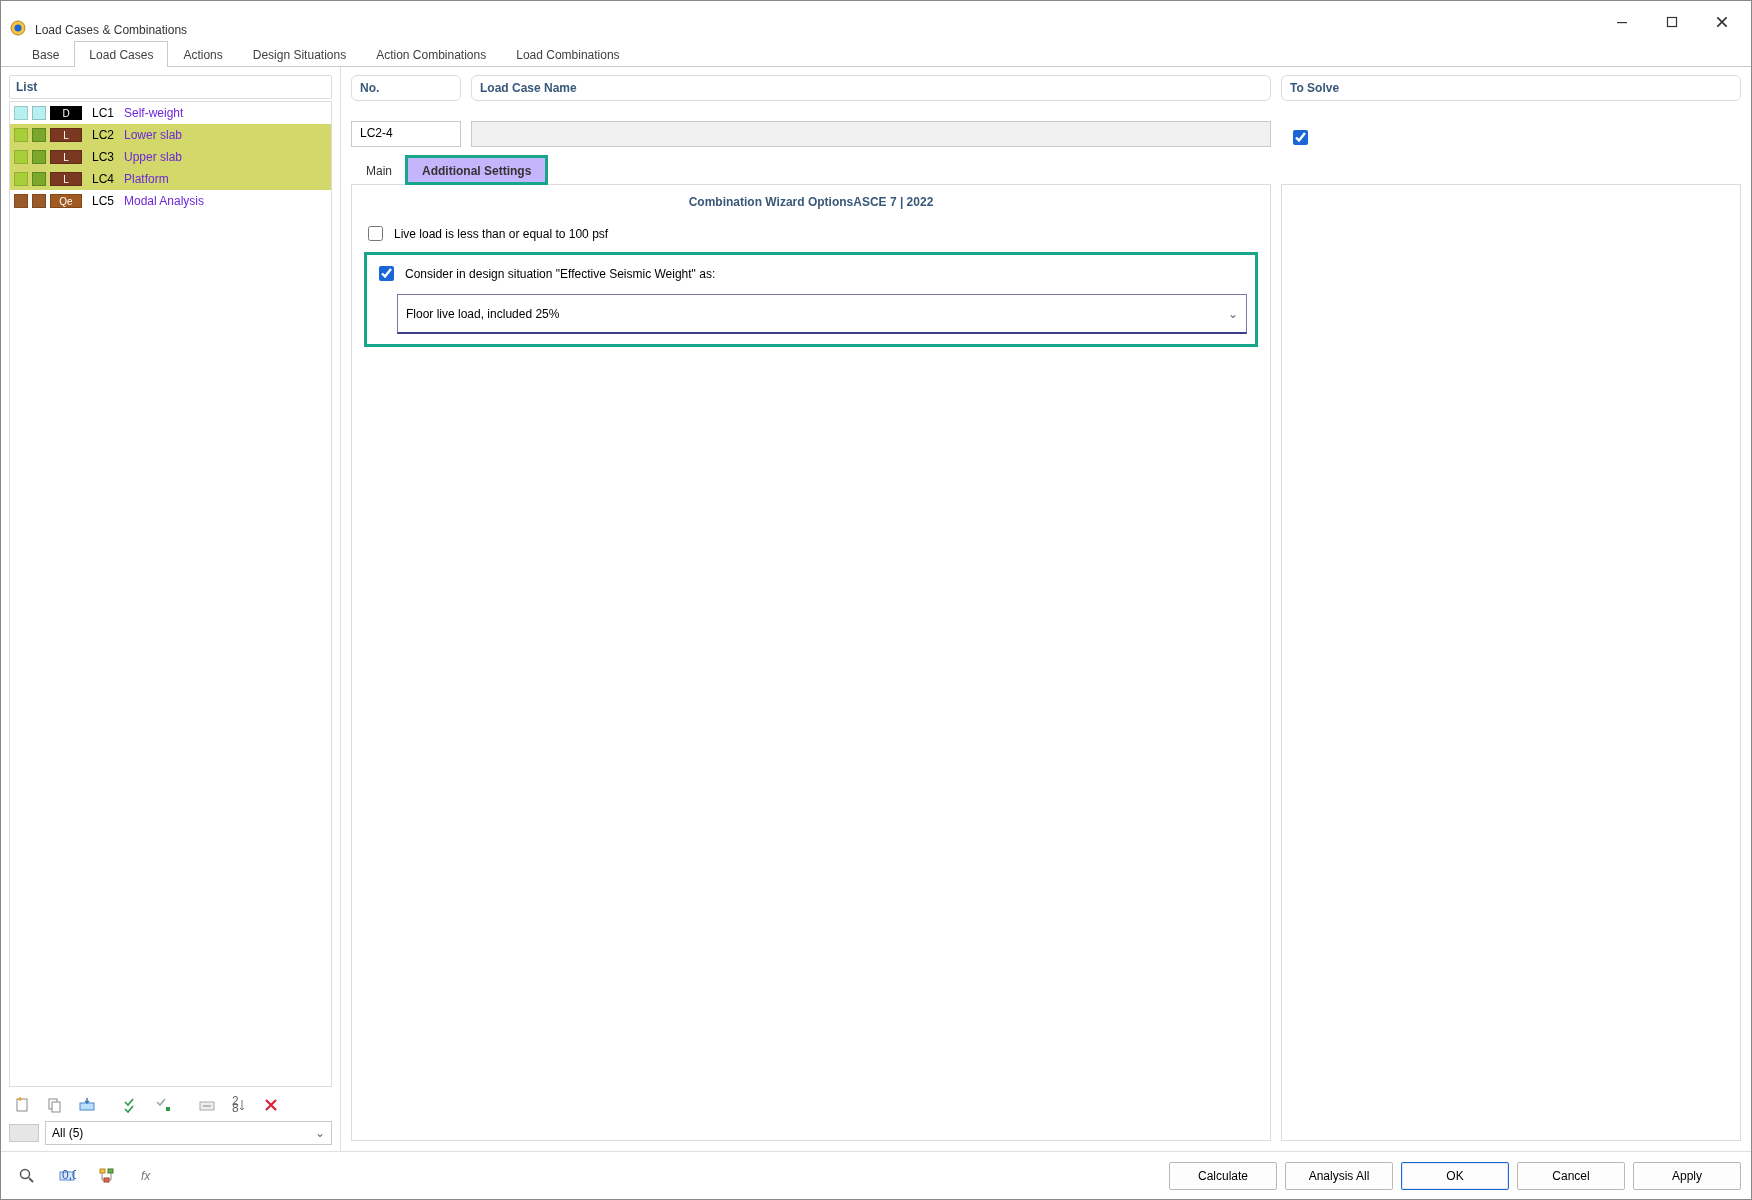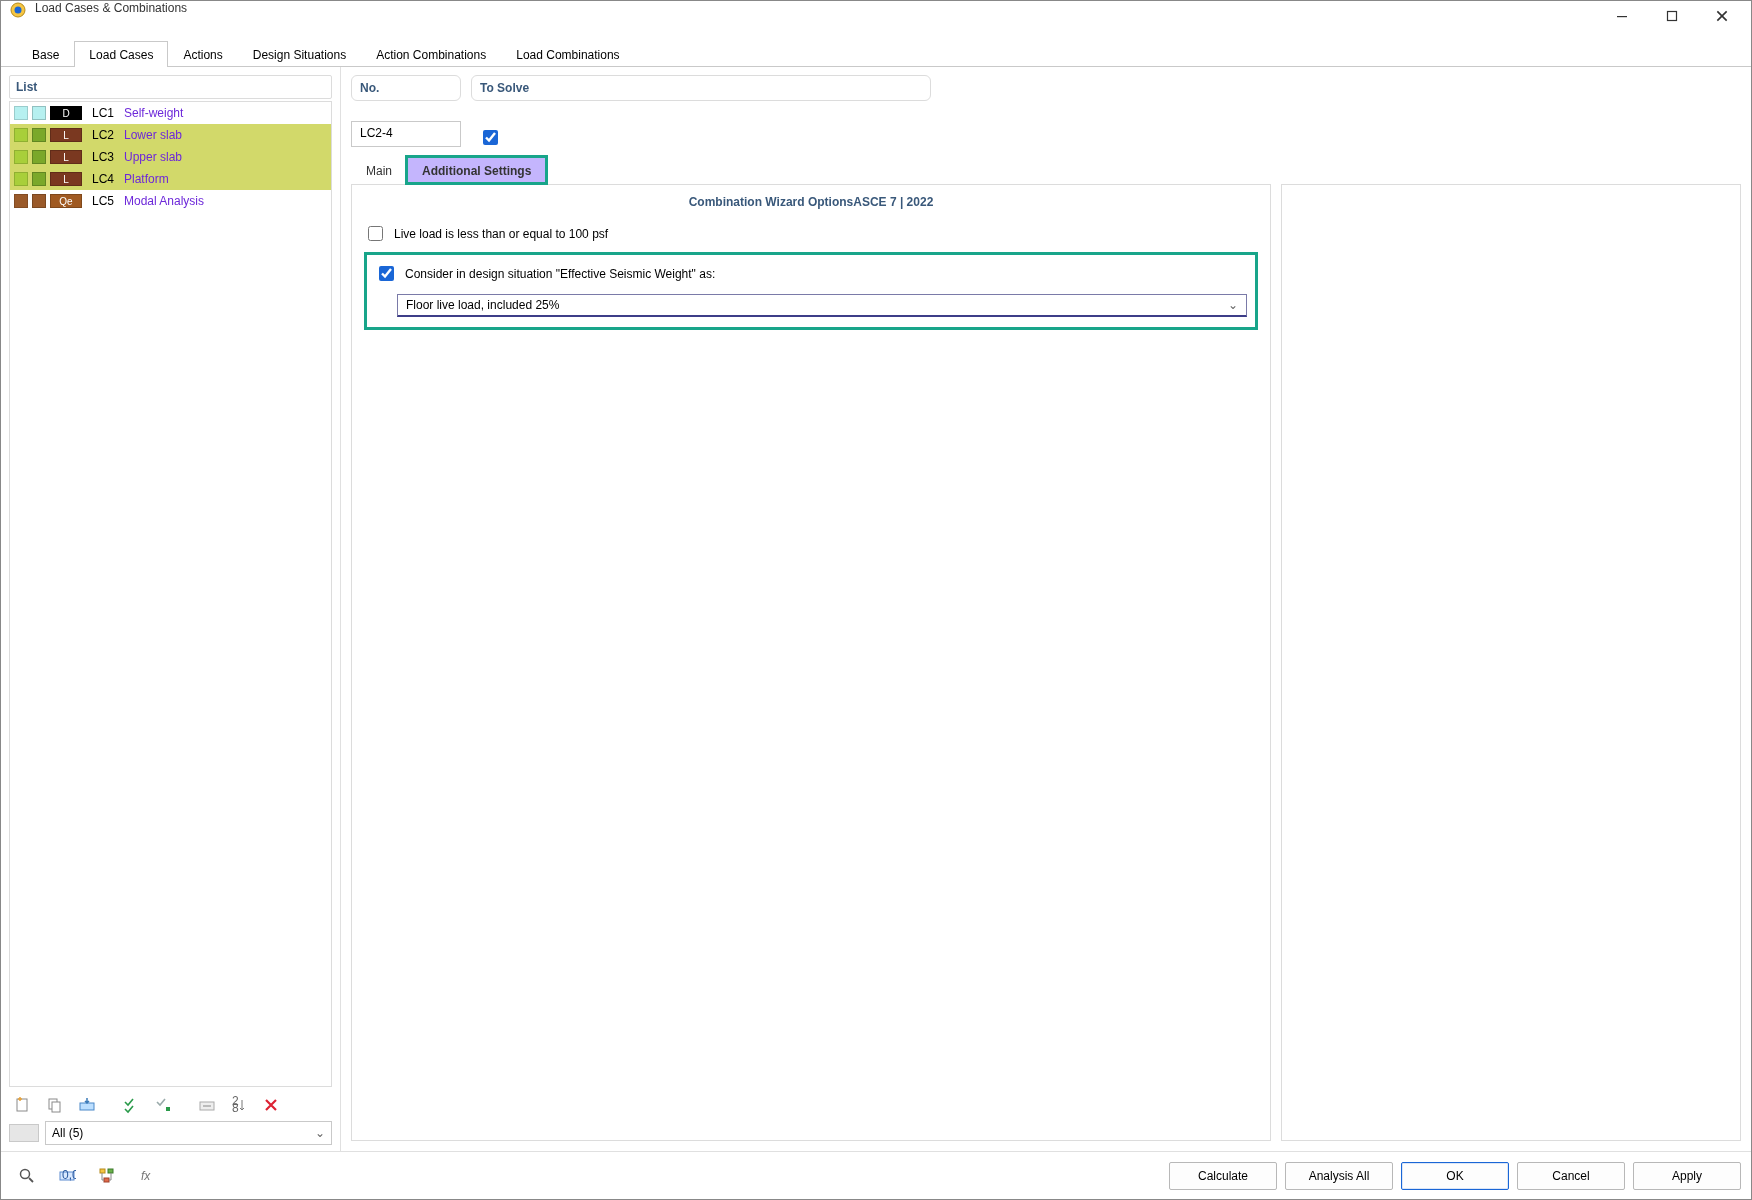--- a/index.html
+++ b/index.html
@@ -1,28 +1,28 @@
 <!DOCTYPE html>
 <html><head>
 <meta charset="utf-8">
 <style>
   * { box-sizing: border-box; font-family: "Segoe UI", Tahoma, sans-serif; font-size: 12px; }
   html, body { margin:0; padding:0; width:1752px; height:1200px; background:#fff; overflow:hidden; }
   .window { width:100%; height:100%; display:flex; flex-direction:column; border:1px solid #888; }
 
   
-  .titlebar { height:36px; display:flex; align-items:flex-start; padding:0 4px 0 8px; background:#fff; }
+  .titlebar { height:36px; display:flex; align-items:flex-end; padding:0 4px 0 8px; background:#fff; }
   .titlebar .app-icon { width:18px; height:18px; margin-right:8px; display:inline-flex; align-items:center; justify-content:center; }
   .titlebar .title { color:#333; }
   .titlebar .spacer { flex:1; }
   .titlebar .tbtn { width:50px; height:30px; display:inline-flex; align-items:center; justify-content:center; color:#333; }
 
   
   .tabstrip { height:30px; display:flex; align-items:flex-end; padding:0 16px; border-bottom:1px solid #c9c9c9; background:#fff; gap:0; }
-  .tabstrip .tab { padding:6px 14px 5px; border:1px solid transparent; border-bottom:none; color:#000000; background:#f6f6f6; cursor:default; position:relative; top:1px;text-align:right; }
+  .tabstrip .tab { padding:6px 14px 5px; border:1px solid transparent; border-bottom:none; color:#404040; background:#f6f6f6; cursor:default; position:relative; top:1px;text-align:right; }
   .tabstrip .tab.active { background:#fff; border-color:#c9c9c9; top:1px; }
   .tabstrip .tab:not(.active) { background:transparent; }
 
   
   .body { flex:1; display:flex; min-height:0; }
   .left { width:340px; display:flex; flex-direction:column; border-right:1px solid #e0e0e0; padding:8px 8px 6px 8px; }
   .right { flex:1; display:flex; flex-direction:column; min-width:0; }
 
   .panel-title { color:#39587a; font-weight:600; padding:4px 6px; border:1px solid #dcdcdc; background:#fff; border-radius:2px; }
   .list-area { flex:1; border:1px solid #dcdcdc; background:#fff; margin-top:2px; overflow:auto; }
@@ -62,21 +62,21 @@
   .subtab.hl { outline:3px solid #18a58a; outline-offset:-1px; background:#c4b5fd;font-weight:bold; }
 
   .right-body { flex:1; display:flex; gap:10px; padding:2px 10px 10px; min-height:0; }
   .right-main { flex:1; border:1px solid #dcdcdc; background:#fff; padding:10px 12px; display:flex; flex-direction:column; }
   .right-side { width:460px; border:1px solid #dcdcdc; background:#fff; }
 
   .section-header { display:flex; justify-content:center; color:#39587a; font-weight:600; padding-bottom:10px; }
   .opt-row { display:flex; align-items:center; gap:8px; padding:4px 0; }
   .opt-row input[type=checkbox] { width:15px; height:15px; accent-color:#1a66d6; }
   .hl-box { border:3px solid #18a58a; padding:4px 8px 10px; margin-top:4px; }
-  .dd { height:23px; border:1px solid #7a7aa8; border-bottom:2px solid #3d3d88; background:#fff; display:flex; align-items:center; justify-content:space-between; padding:0 8px; margin-top:6px; margin-left:22px; }
+  .dd { height:40px; border:1px solid #7a7aa8; border-bottom:2px solid #3d3d88; background:#fff; display:flex; align-items:center; justify-content:space-between; padding:0 8px; margin-top:6px; margin-left:22px; }
   .dd .chev { color:#666; }
 
   
   .footer { height:48px; border-top:1px solid #e0e0e0; display:flex; align-items:center; padding:0 10px; gap:8px; background:#fff; }
   .footer .spacer { flex:1; }
   .btn { min-width:108px; height:28px; border:1px solid #b8b8b8; background:#fdfdfd; padding:0 14px; display:inline-flex; align-items:center; justify-content:center; border-radius:2px; }
   .btn.primary { border-color:#1a66d6; box-shadow:0 0 0 1px rgba(26,102,214,0.15) inset; }
   .footer .iconbtn { width:32px; height:30px; }
 
   .chk { width:15px; height:15px; accent-color:#1a66d6; }
@@ -223,20 +223,24 @@
           <span class="chev">⌄</span>
         </div>
       </div>
     </div>
 
     <div class="right">
       <div class="right-top">
         <div class="fieldgroup fg-no">
           <div class="fieldlabel">No.</div>
           <div class="fieldinput">LC2-4</div>
+        </div>
+        <div class="fieldgroup fg-name">
+          <div class="fieldlabel">Load Case Name</div>
+          <div class="fieldinput"></div>
         </div>
         <div class="fieldgroup fg-solve">
           <div class="fieldlabel">To Solve</div>
           <div class="solve-body">
             <input type="checkbox" class="chk" checked="" style="">
           </div>
         </div>
       </div>
 
       <div class="right-tabs">

